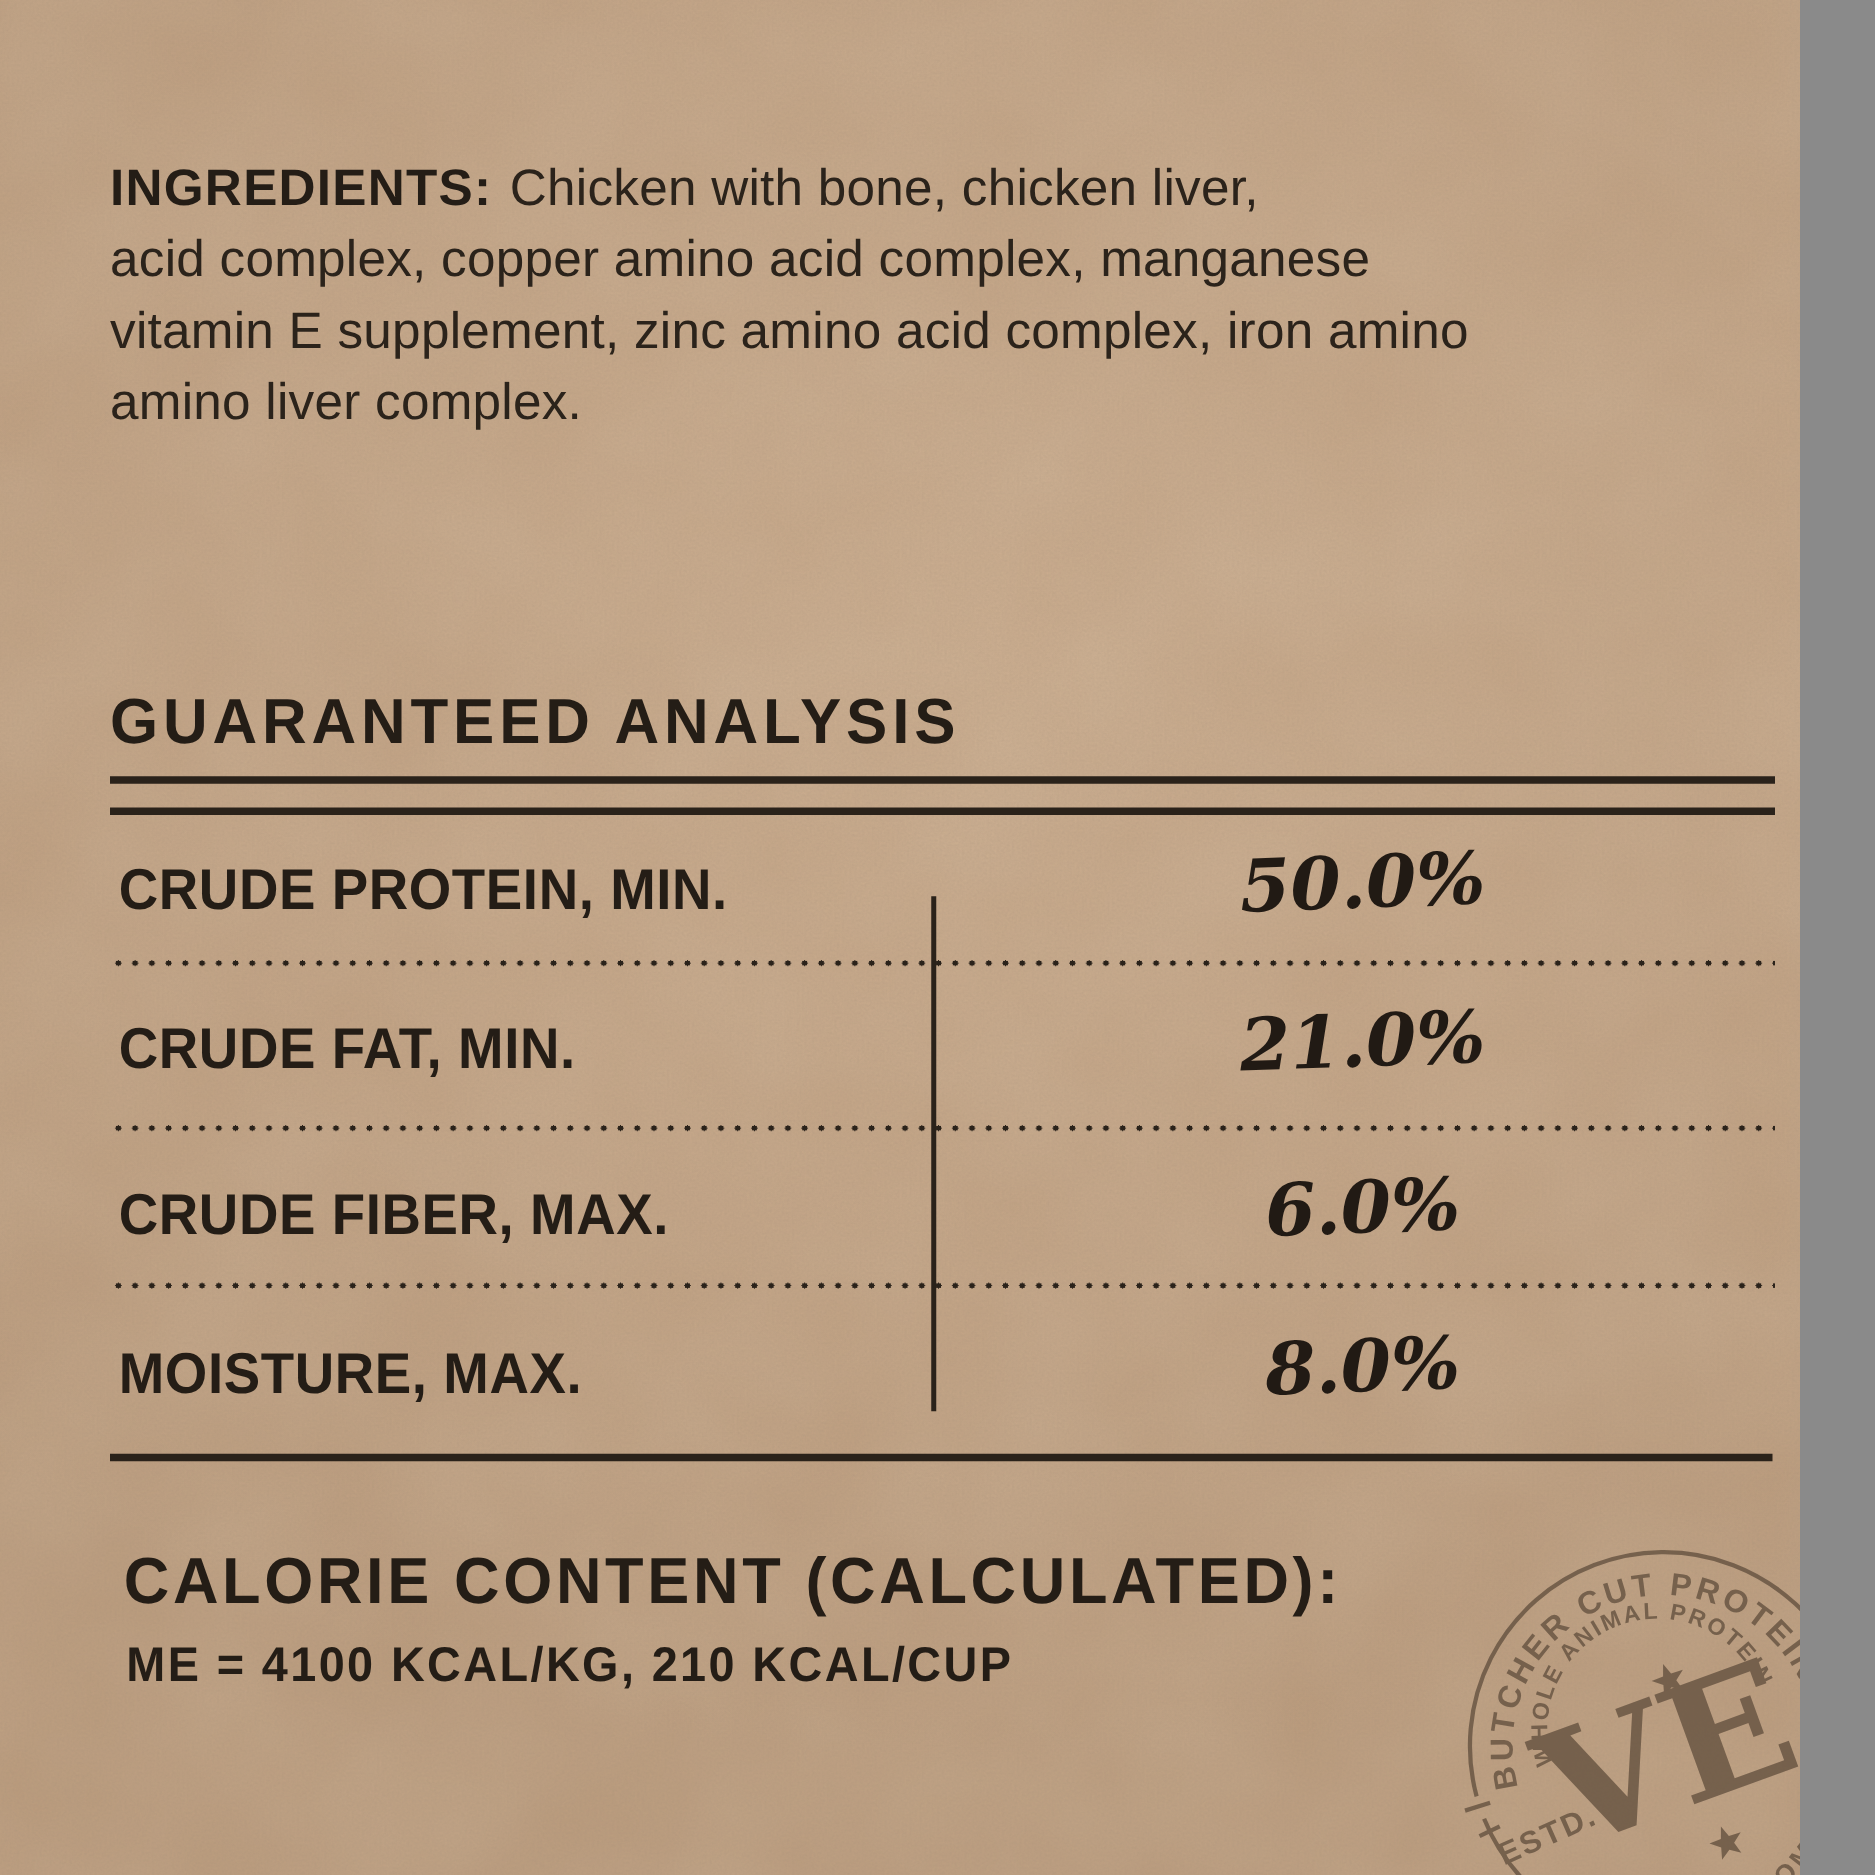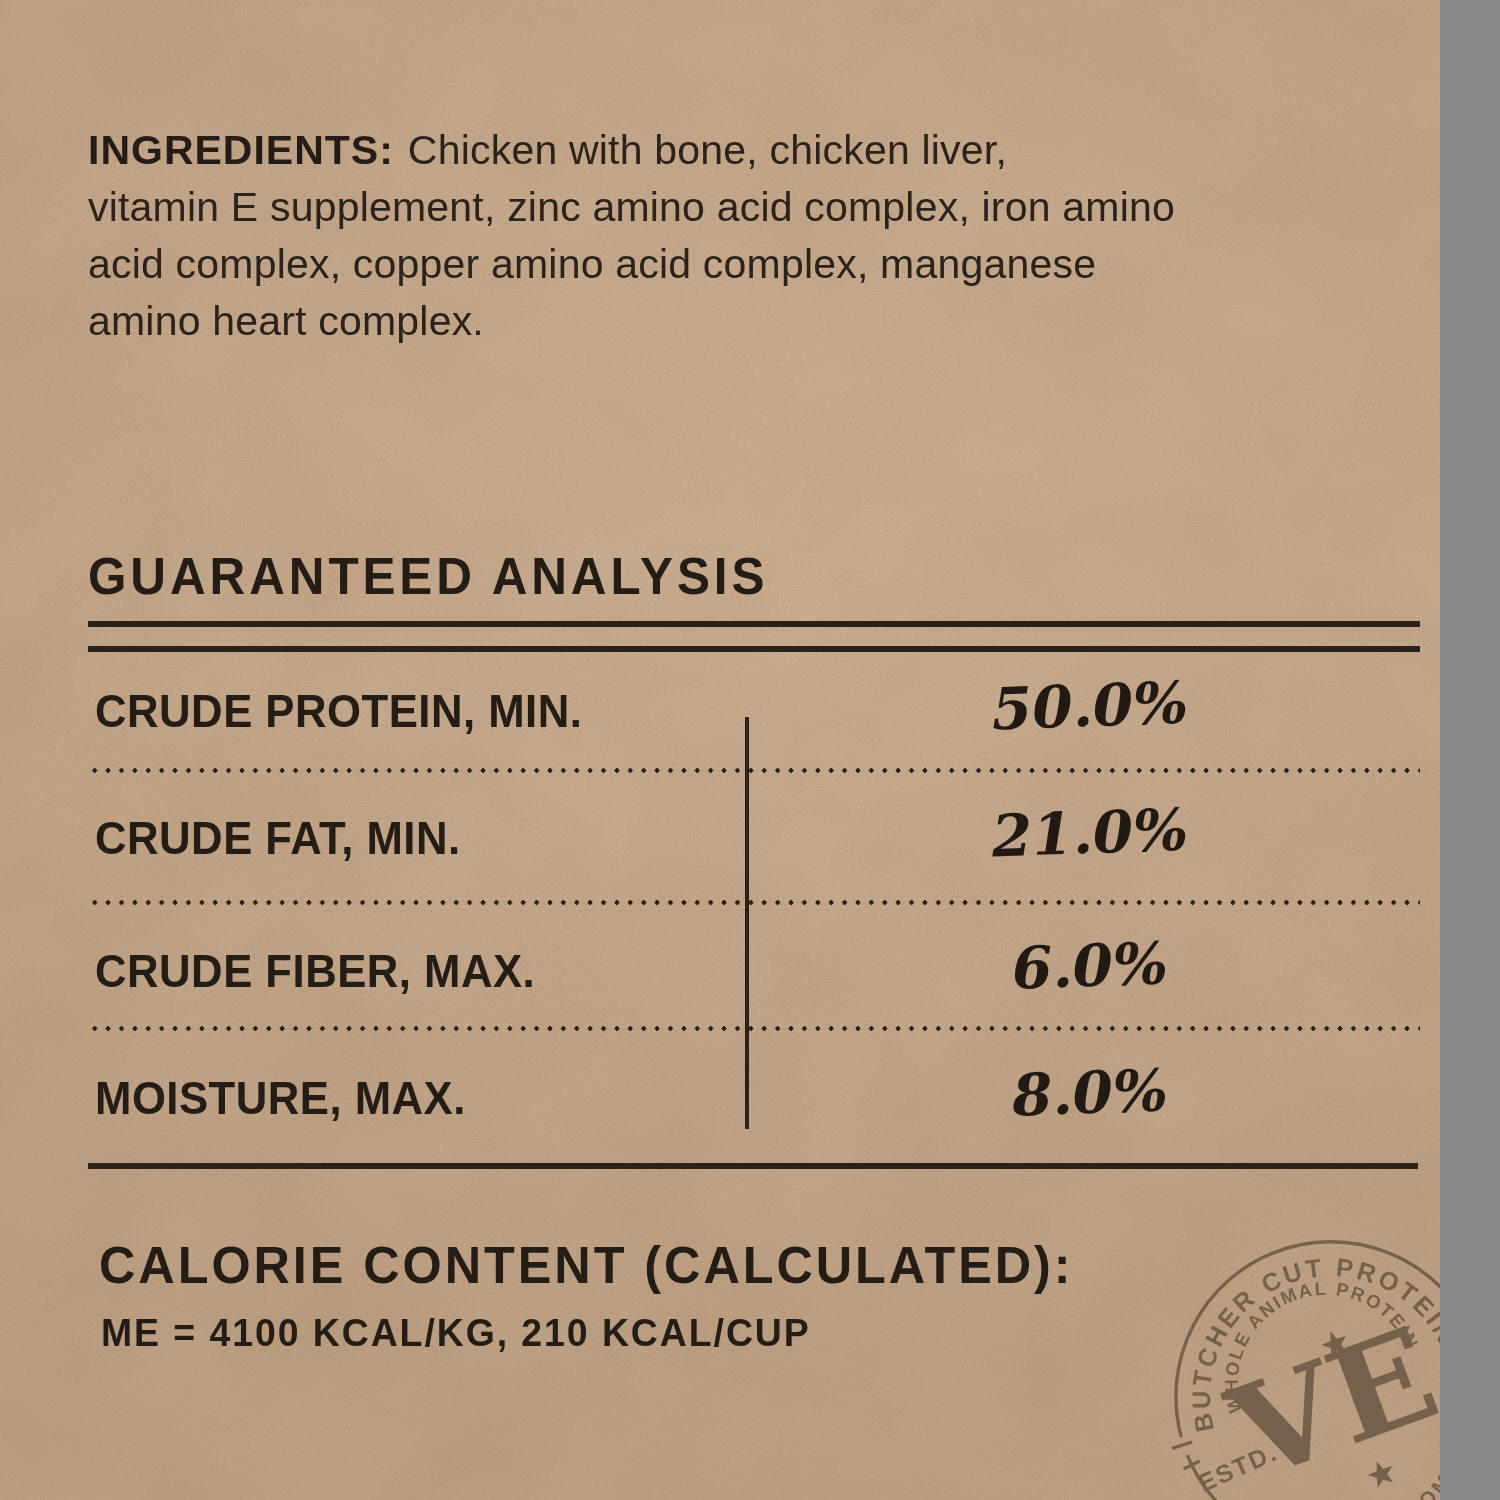--- a/index.html
+++ b/index.html
@@ -85,23 +85,23 @@
         <feTurbulence type="fractalNoise" baseFrequency="0.5" numOctaves="2" seed="3"></feTurbulence>
       <feColorMatrix type="matrix" values="0 0 0 0 0.32  0 0 0 0 0.24  0 0 0 0 0.17  0.42 0.42 0 0 0"></feColorMatrix>
       </filter>
     <rect width="1500" height="1500" filter="url(#grain)"></rect>
   </svg>
 
   <div class="ingredients">
     <div class="line">
       <span class="lead">INGREDIENTS:</span><span>Chicken with bone, chicken liver,</span>
     </div>
+    <div class="line">acid complex, copper amino acid complex, manganese</div>
     <div class="line">vitamin E supplement, zinc amino acid complex, iron amino</div>
-    <div class="line">acid complex, copper amino acid complex, manganese</div>
-    <div class="line">amino heart complex.</div>
+    <div class="line">amino liver complex.</div>
   </div>
 
   <div class="ga-title">GUARANTEED ANALYSIS</div>
   <div class="dbl-rule"></div>
 
   <div class="row-label" style="top:684px">CRUDE PROTEIN, MIN.</div>
   <div class="row-value" style="top:672px">50.0%</div>
   <div class="dotted" style="top:767px"></div>
 
   <div class="row-label" style="top:811px">CRUDE FAT, MIN.</div>

